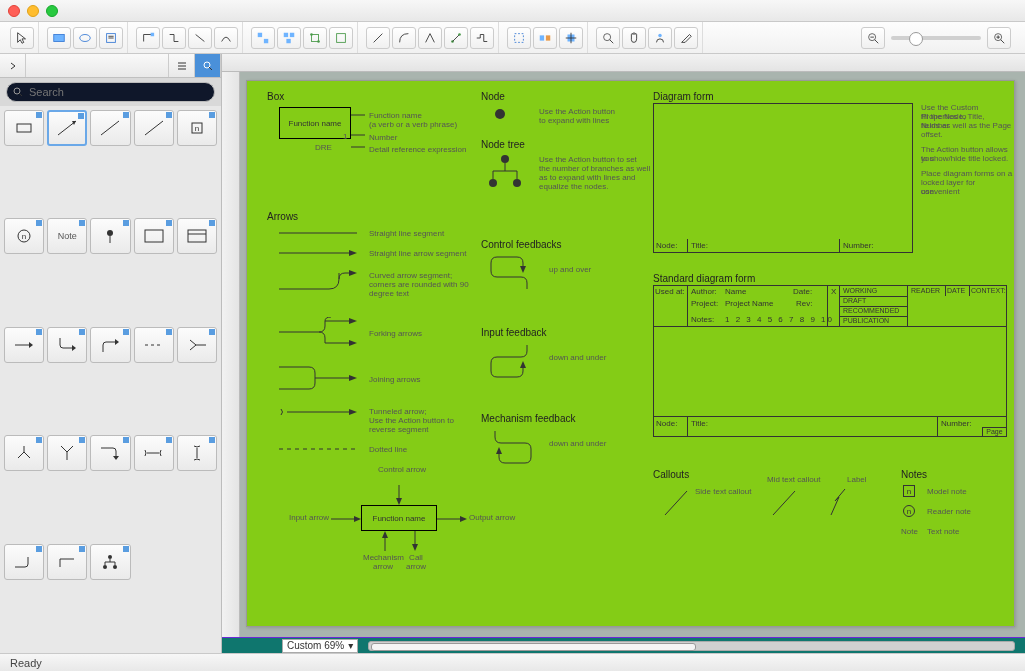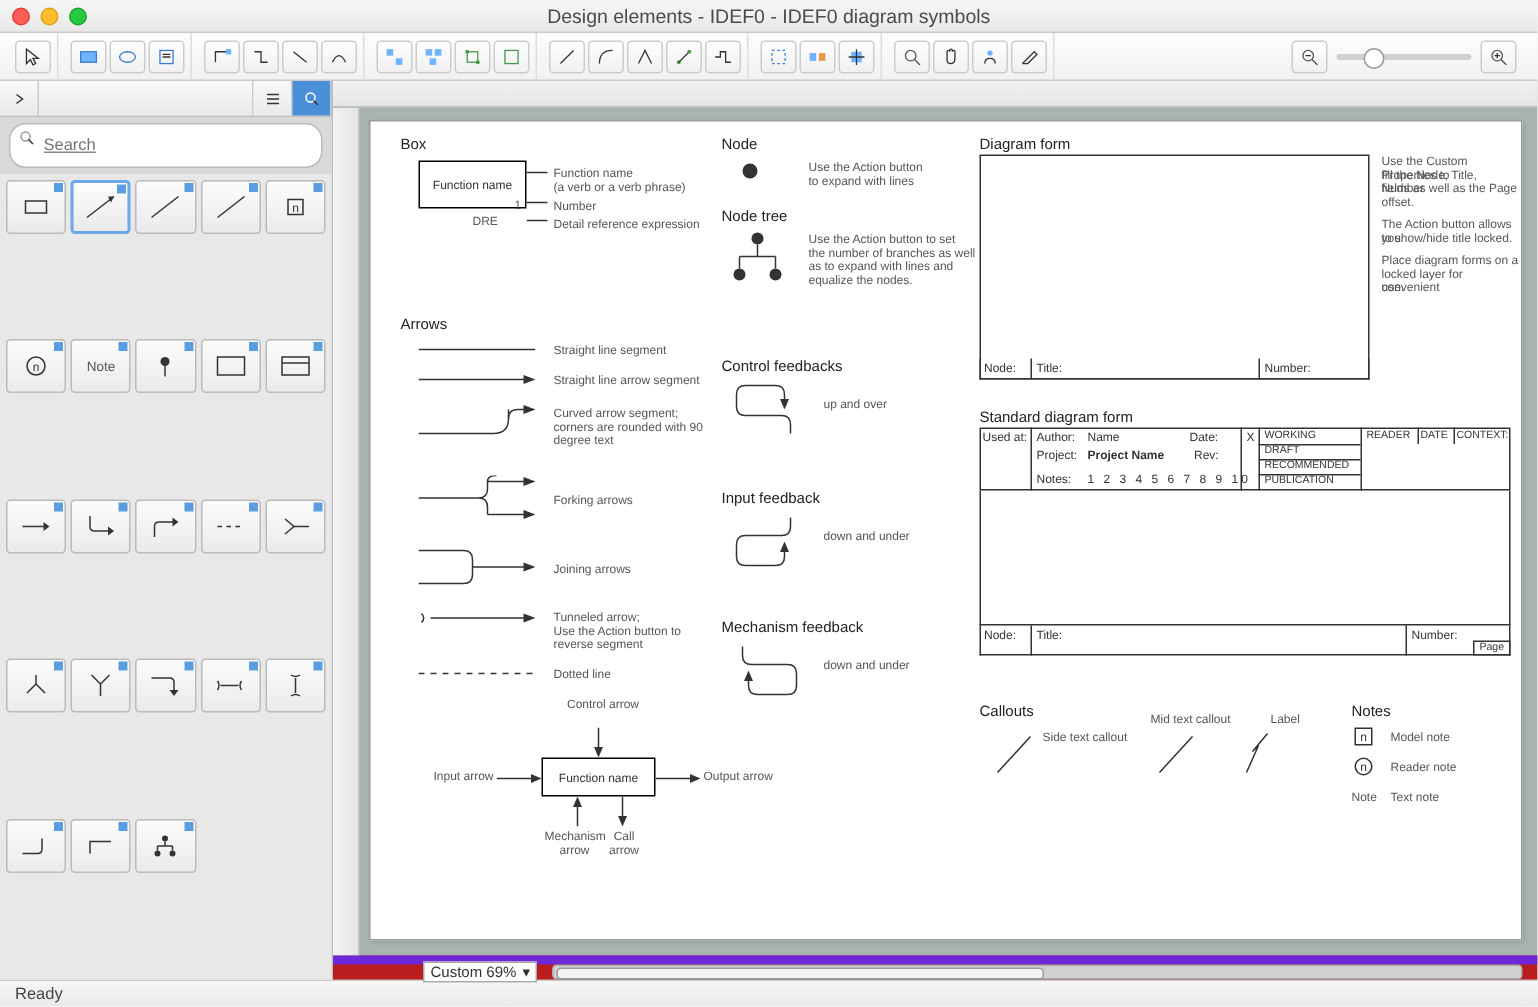--- a/index.html
+++ b/index.html
@@ -25,40 +25,40 @@
 .slider::after { content:""; position:absolute; left:18px; top:-4px; width:12px; height:12px; background:#fff; border:1px solid #999; border-radius:50%; }
 
 
 .workspace { display:flex; height: calc(671px - 22px - 32px - 18px); }
 .sidebar { width: 222px; background:#e8e8e8; border-right:1px solid #bdbdbd; display:flex; flex-direction:column; }
 .sb-top { height:24px; display:flex; border-bottom:1px solid #c0c0c0; }
 .sb-tab { flex:1; background:linear-gradient(#f9f9f9,#e9e9e9); border-right:1px solid #ccc; display:flex; align-items:center; justify-content:center; }
 .sb-tab.icon { flex:0 0 26px; }
 .sb-tab.srch { background:#4a90d9; }
 .sb-search { padding:4px 6px; background:#d9d9d9; }
-.sb-search input { width:100%; height:30px; border:1px solid #bbb; border-radius:11px; padding:0 10px 0 22px; background:#ffffff; font-size:11px; color:#888;text-decoration:underline; }
+.sb-search input { width:100%; height:20px; border:1px solid #bbb; border-radius:11px; padding:0 10px 0 22px; background:#0f172a; font-size:11px; color:#888; }
 .sb-search .wrap { position:relative; }
 .sb-search .mag { position:absolute; left:6px; top:4px; }
 
 .sb-lib-hdr { height:22px; background:linear-gradient(#d4e8f7,#b9d9f0); border-top:1px solid #a8c8e0; border-bottom:1px solid #a8c8e0; display:flex; align-items:center; padding:0 6px; font-weight:bold; color:#2a4a6a; font-size:12px; justify-content:space-between; }
 .sb-lib-hdr .icons { display:flex; gap:4px; }
 
 .sb-grid { padding:4px; display:grid; grid-template-columns: repeat(5, 1fr); gap:3px; overflow-y:auto; flex:1; background:#e8e8e8; }
 .shp { height:36px; background:linear-gradient(#fcfcfc,#eaeaea); border:1px solid #bbb; border-radius:3px; display:flex; align-items:center; justify-content:center; position:relative; cursor:pointer; font-size:9px; color:#555;}
 .shp.sel { border:2px solid #6aa8e8; }
 .shp .corner { position:absolute; top:1px; right:1px; width:6px; height:6px; background:#5a9de0; }
 .shp svg { width:26px; height:22px; }
 
 
 .canvasWrap { flex:1; background:#a9b4ae; display:flex; flex-direction:column; position:relative; }
 .rulerTop { height:18px; background:linear-gradient(#f2f2f2,#e4e4e4); border-bottom:1px solid #bbb; }
 .canvasInner { flex:1; position:relative; overflow:hidden; display:flex; }
 .rulerLeft { width:18px; background:linear-gradient(90deg,#f2f2f2,#e4e4e4); border-right:1px solid #bbb; }
-.page { margin:8px 10px 10px 6px; background:#ffffff; border:1px solid #999; flex:1; position:relative; font-size:9px; color:#333; box-shadow:1px 1px 3px rgba(0,0,0,0.15); }
-.hscroll { height:16px; background:#b91c1c; border-top:6px solid #6d28d9; display:flex; align-items:center; }
+.page { margin:8px 10px 10px 6px; background:#84cc16; border:1px solid #999; flex:1; position:relative; font-size:9px; color:#333; box-shadow:1px 1px 3px rgba(0,0,0,0.15); }
+.hscroll { height:16px; background:#0f766e; border-top:1px solid #6d28d9; display:flex; align-items:center; }
 .hscroll .zoomsel { margin-left:60px; height:14px; font-size:10px; border:1px solid #aaa; background:#fff; padding:0 4px; display:flex; align-items:center; gap:4px;}
 .hscroll .bar { flex:1; height:10px; margin:0 10px; background:#d0d0d0; border:1px solid #aaa; border-radius:3px; position:relative;}
 .hscroll .bar::after { content:""; position:absolute; left:2px; top:1px; height:6px; width:50%; background:#f5f5f5; border:1px solid #999; border-radius:3px;}
 
 
 .status { height:18px; background:linear-gradient(#f7f7f7,#e8e8e8); border-top:1px solid #c9c9c9; padding:0 10px; display:flex; align-items:center; font-size:11px; color:#444;}
 
 
 .sec-title { font-size:10px; color:#222; font-weight:normal; }
 .tiny { font-size:8px; color:#555; }
@@ -71,21 +71,20 @@
 </style>
 </head>
 <body>
 
 <div class="titlebar">
   <div class="traffic">
     <div class="tl red"></div>
     <div class="tl yel"></div>
     <div class="tl grn"></div>
   </div>
-  <div class="title">Design elements - IDEF0 - IDEF0 diagram symbols</div>
 </div>
 
 <div class="toolbar">
   <div class="tgrp">
     <div class="tbtn">
         <svg viewBox="0 0 16 16">
           <path d="M3 2 L3 13 L6 10 L8 14 L10 13 L8 9 L12 9 Z" fill="#3a7bd5" stroke="#2a5ba5"></path>
         </svg>
       </div>
   </div>
@@ -607,21 +606,21 @@
         <div class="abs" style="left:698px;top:204px;width:1px;height:11px;background:#333"></div>
         <div class="abs" style="left:722px;top:204px;width:1px;height:11px;background:#333"></div>
         <div class="abs" style="left:592px;top:215px;width:68px;height:1px;background:#333"></div>
         <div class="abs" style="left:592px;top:225px;width:68px;height:1px;background:#333"></div>
         <div class="abs" style="left:592px;top:235px;width:68px;height:1px;background:#333"></div>
         <div class="abs formlbl" style="left:408px;top:206px">Used at:</div>
         <div class="abs formlbl" style="left:444px;top:206px">Author:</div>
         <div class="abs formlbl" style="left:478px;top:206px">Name</div>
         <div class="abs formlbl" style="left:546px;top:206px">Date:</div>
         <div class="abs formlbl" style="left:444px;top:218px">Project:</div>
-        <div class="abs formlbl" style="left:478px;top:218px;font-weight:bold">Project Name</div>
+        <div class="abs formlbl" style="left:478px;top:218px;font-weight:normal">Project Name</div>
         <div class="abs formlbl" style="left:549px;top:218px">Rev:</div>
         <div class="abs formlbl" style="left:444px;top:234px">Notes:</div>
         <div class="abs formlbl" style="left:478px;top:234px;letter-spacing:2px">1  2  3  4  5  6  7  8  9  10</div>
         <div class="abs formlbl" style="left:584px;top:206px">X</div>
         <div class="abs formlbl" style="left:596px;top:206px;font-size:7px">WORKING</div>
         <div class="abs formlbl" style="left:664px;top:206px;font-size:7px">READER</div>
         <div class="abs formlbl" style="left:700px;top:206px;font-size:7px">DATE</div>
         <div class="abs formlbl" style="left:724px;top:206px;font-size:7px">CONTEXT:</div>
         <div class="abs formlbl" style="left:596px;top:216px;font-size:7px">DRAFT</div>
         <div class="abs formlbl" style="left:596px;top:226px;font-size:7px">RECOMMENDED</div>

